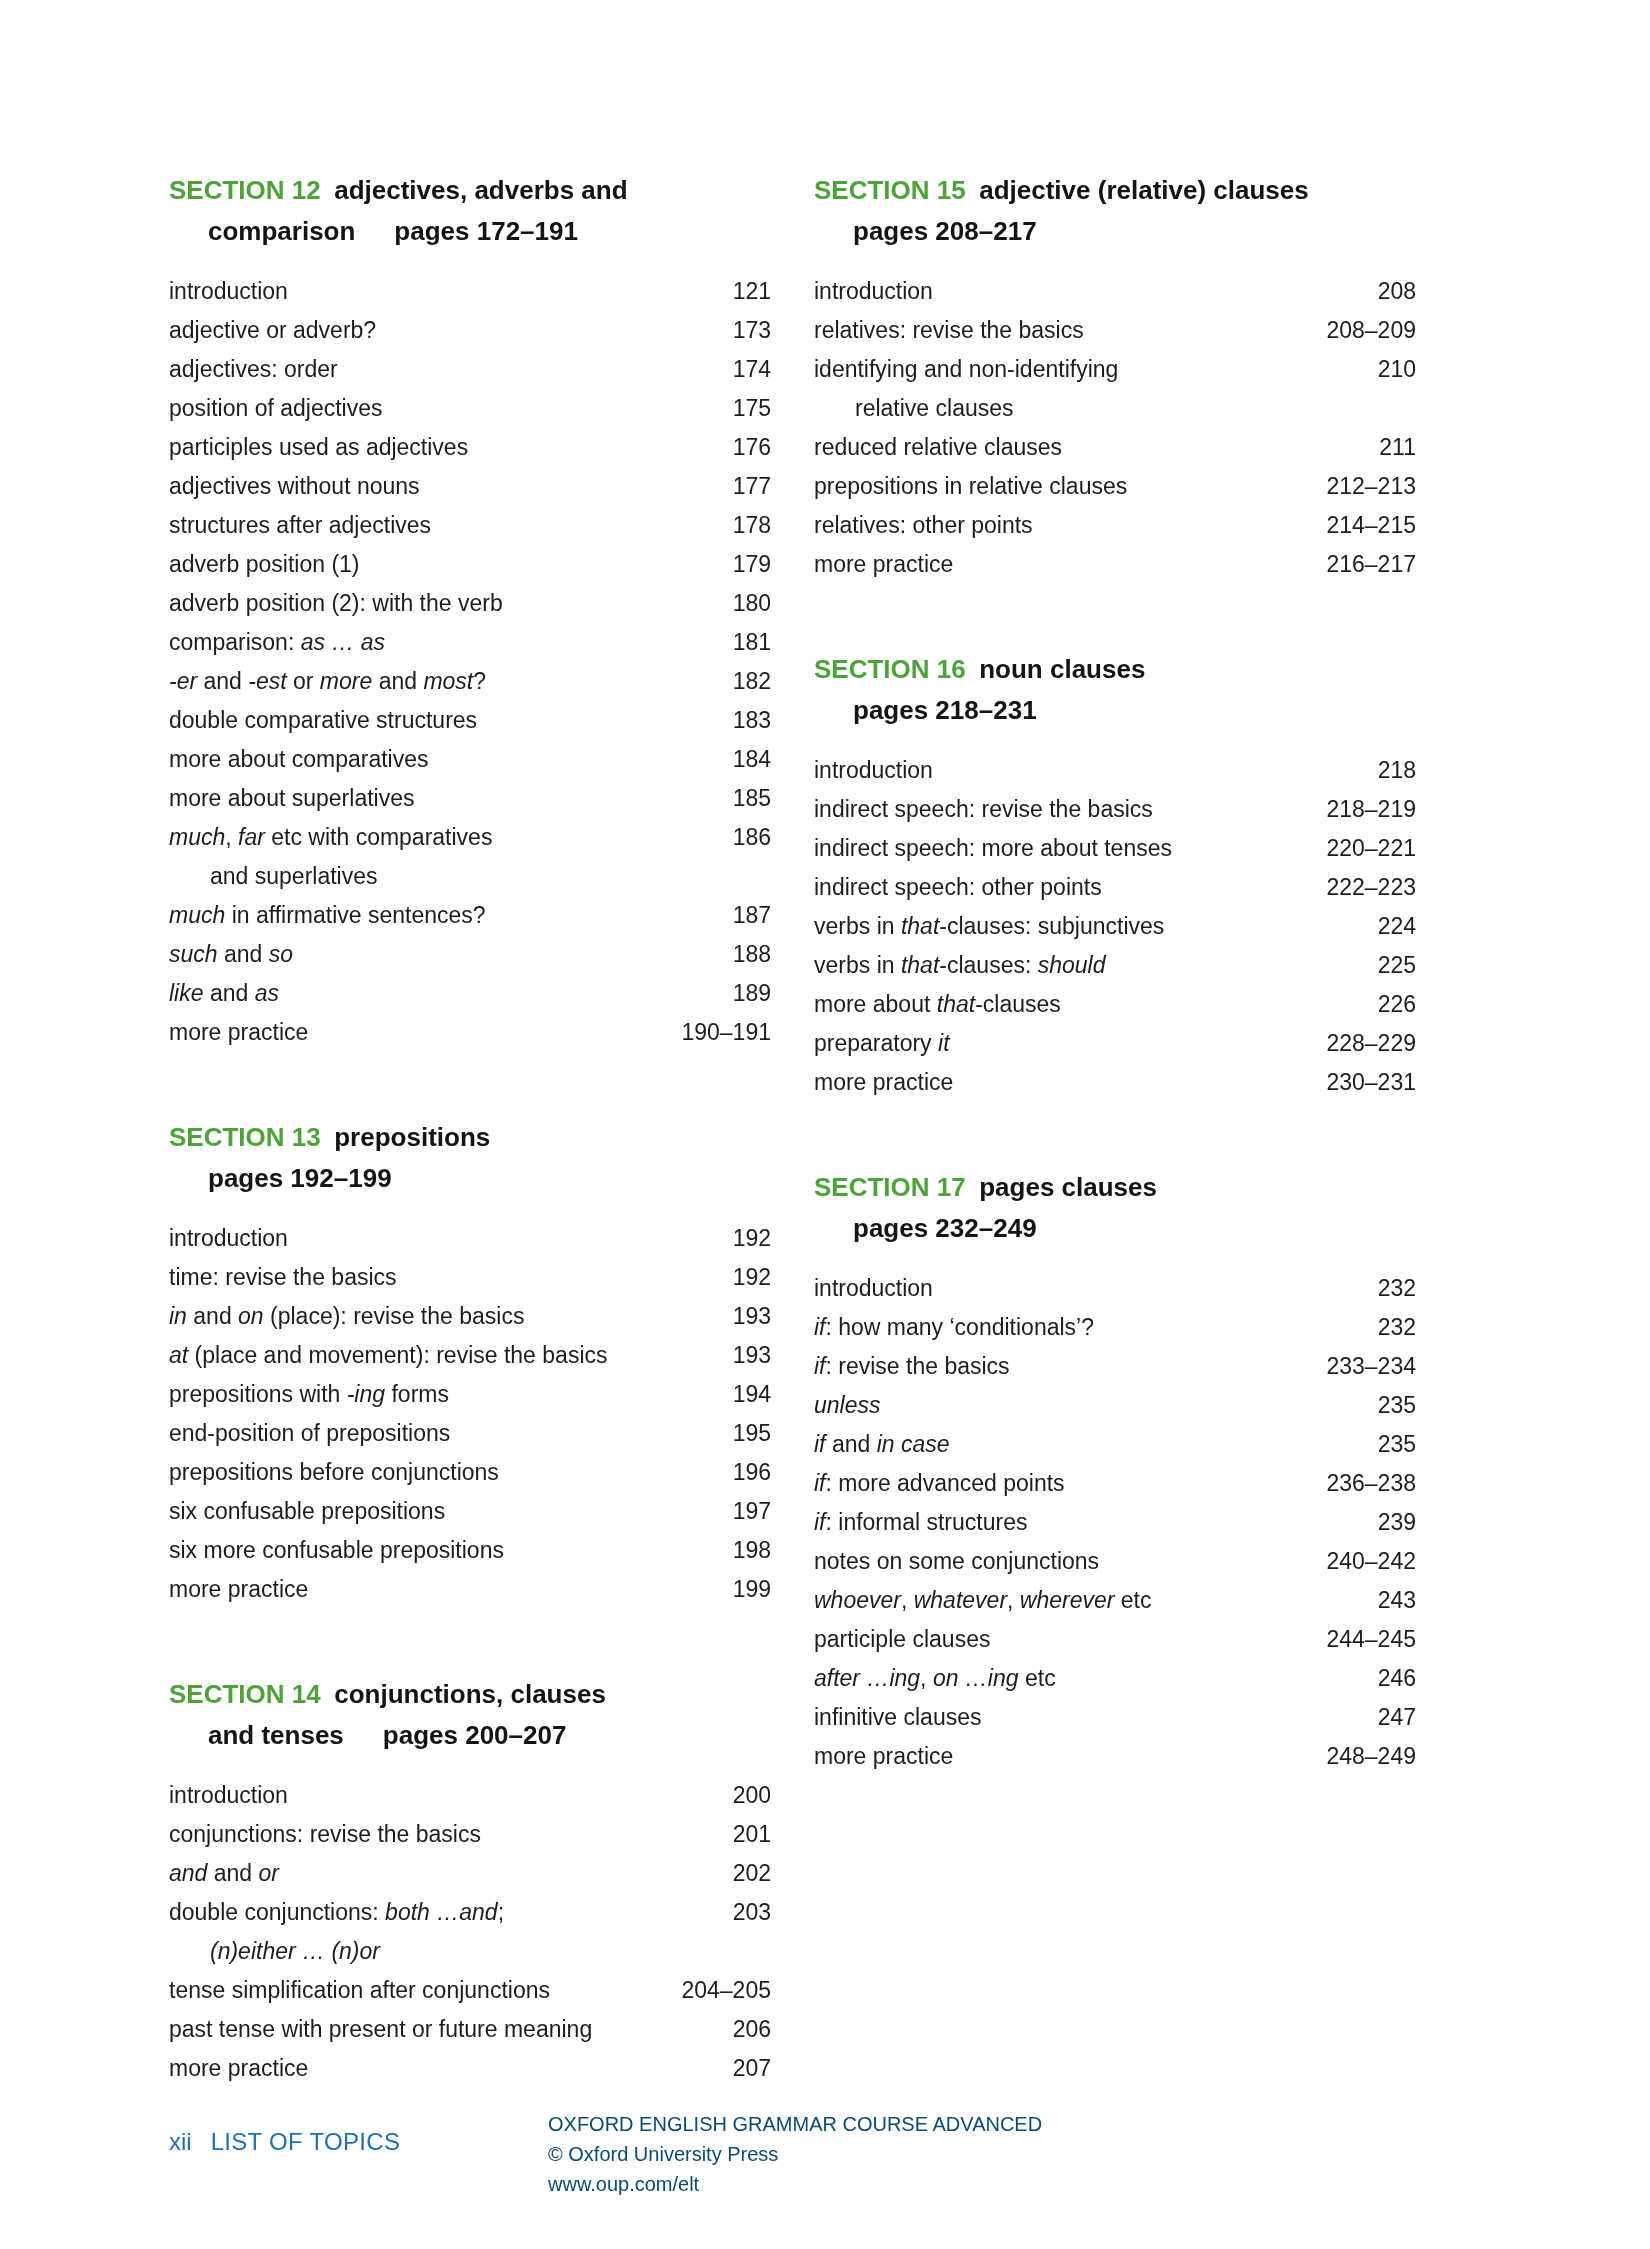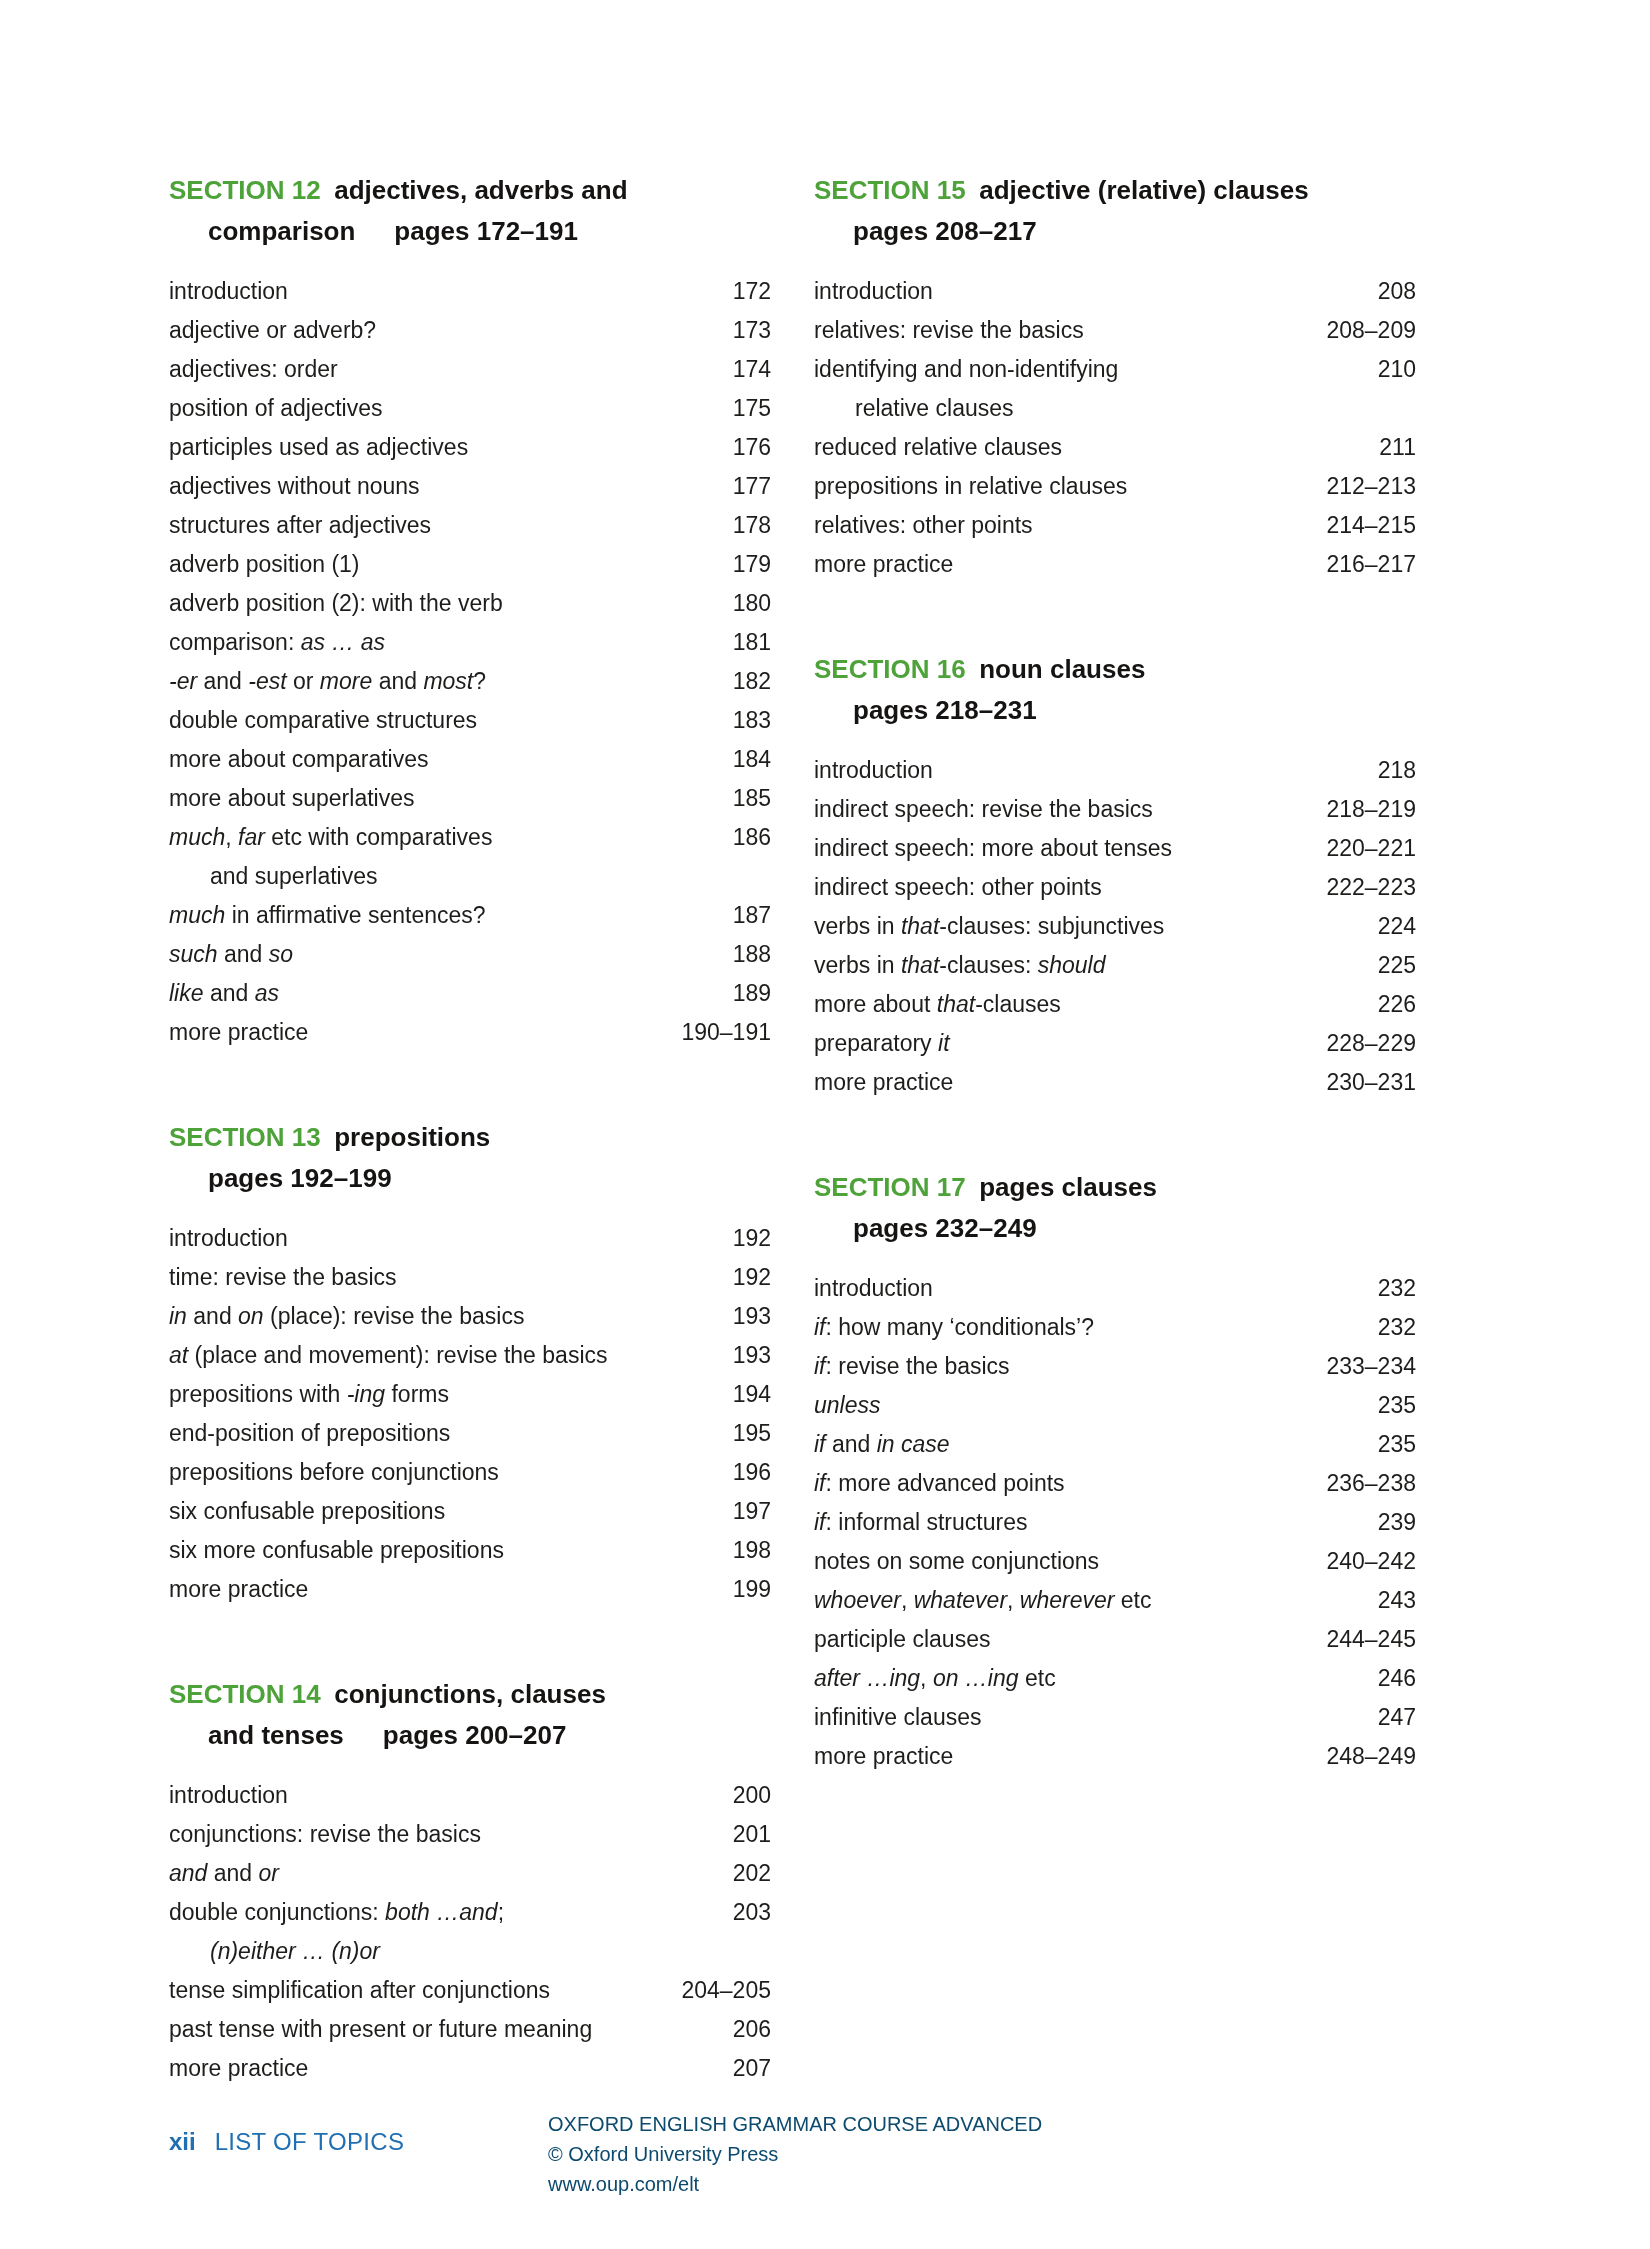--- a/index.html
+++ b/index.html
@@ -43,21 +43,21 @@
   .t-line.cont { padding-left: 41px; }
   .entry-page { white-space: nowrap; text-align: right; }
   i { font-style: italic; }
   .footer-left {
     position: absolute;
     left: 169px;
     top: 2128px;
     font-size: 24px;
     color: var(--footer-blue, #1f6fb2);
   }
-  .f-page { font-weight: bold; margin-right: 19px; }
+  .f-page { font-weight: normal; margin-right: 19px; }
   .f-label { letter-spacing: 0.3px; }
   .imprint {
     position: absolute;
     left: 548px;
     top: 2109px;
     font-size: 20px;
     line-height: 30px;
     color: #0c4a6e;
   }
 </style>
@@ -71,21 +71,21 @@
         <section class="toc-section">
           <div class="sec-heading">
             <div class="h-line"><span class="sec-label">SECTION 12</span><span class="sec-title">adjectives, adverbs and</span></div>
             <div class="h-line h-line2"><span class="sec-title">comparison  pages 172–191</span></div>
           </div>
           <div class="entries">
             <div class="entry">
               <div class="entry-title">
                 <div class="t-line">introduction</div>
               </div>
-              <div class="entry-page">172</div>
+              <div class="entry-page">121</div>
             </div>
             <div class="entry">
               <div class="entry-title">
                 <div class="t-line">adjective or adverb?</div>
               </div>
               <div class="entry-page">173</div>
             </div>
             <div class="entry">
               <div class="entry-title">
                 <div class="t-line">adjectives: order</div>

